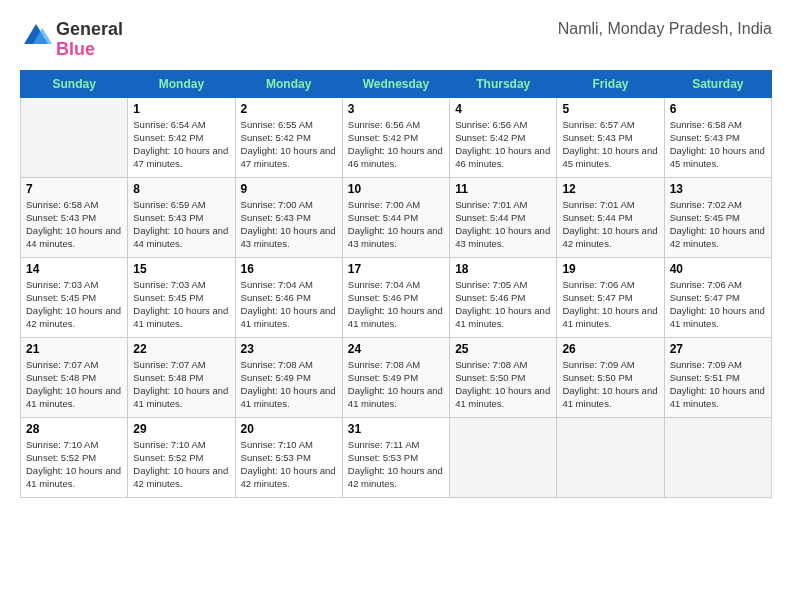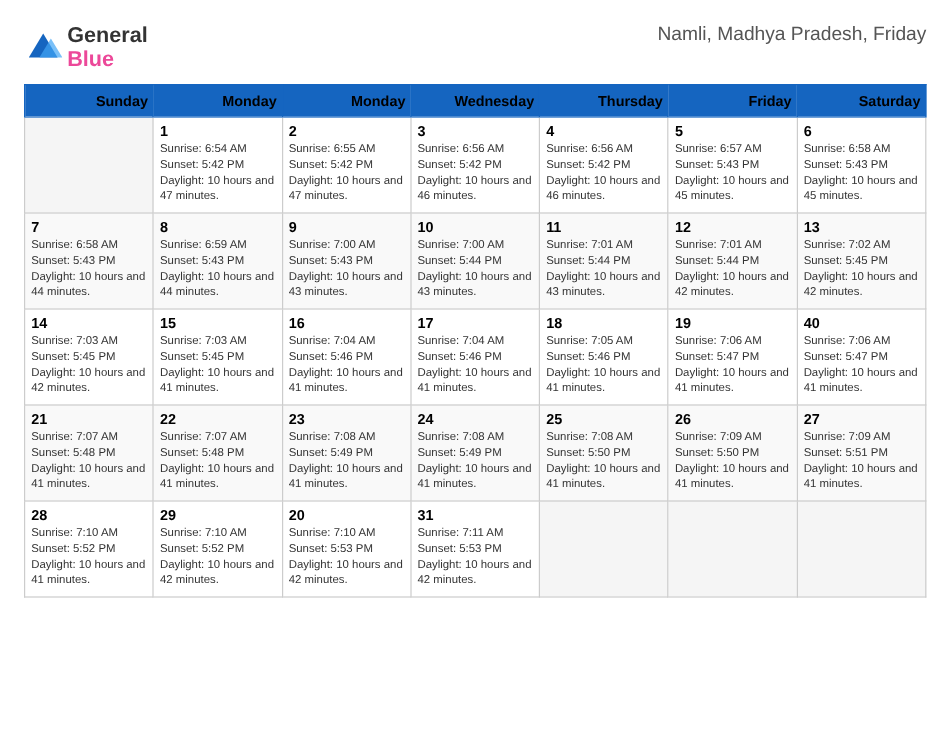--- a/index.html
+++ b/index.html
@@ -11,21 +11,20 @@
       padding: 20px;
     }
     .header-section {
       display: flex;
       justify-content: space-between;
       align-items: flex-start;
       margin-bottom: 10px;
     }
     .logo {
       display: flex;
-      align-items: center;
     }
     .logo-text {
       display: flex;
       flex-direction: column;
       font-size: 18px;
       font-weight: bold;
       line-height: 1.1;
     }
     .logo-general { color: #333; }
     .logo-blue { color: #ec4899; }
@@ -46,23 +45,23 @@
       font-size: 16px;
       color: #555;
     }
     table {
       width: 100%;
       border-collapse: collapse;
       font-size: 10.5px;
     }
     thead tr th {
       background-color: #1565c0;
-      color: #000000;
+      color: #86efac;
       padding: 6px 4px;
-      text-align: right;
+      text-align: center;
       font-size: 12px;
       font-weight: bold;
       border: 1px solid #1565c0;
     }
     tbody tr td {
       border: 1px solid #ccc;
       padding: 4px 5px;
       vertical-align: top;
       height: 80px;
       width: 107px;
@@ -93,21 +92,21 @@
     <svg class="logo-icon" viewBox="0 0 40 40">
       <polygon points="20,5 35,30 5,30" fill="#1565c0"></polygon>
       <polygon points="28,10 40,30 16,30" fill="#42a5f5" opacity="0.7"></polygon>
     </svg>
     <div class="logo-text">
       <span class="logo-general">General</span>
       <span class="logo-blue">Blue</span>
     </div>
   </div>
   <div class="title-section">
-    <div class="subtitle">Namli, Madhya Pradesh, Friday</div>
+    <div class="subtitle">Namli, Monday Pradesh, India</div>
   </div>
 </div>
 
 <table>
   <thead>
     <tr>
 
     <th>Sunday</th>
         <th>Monday</th>
         <th>Monday</th>

